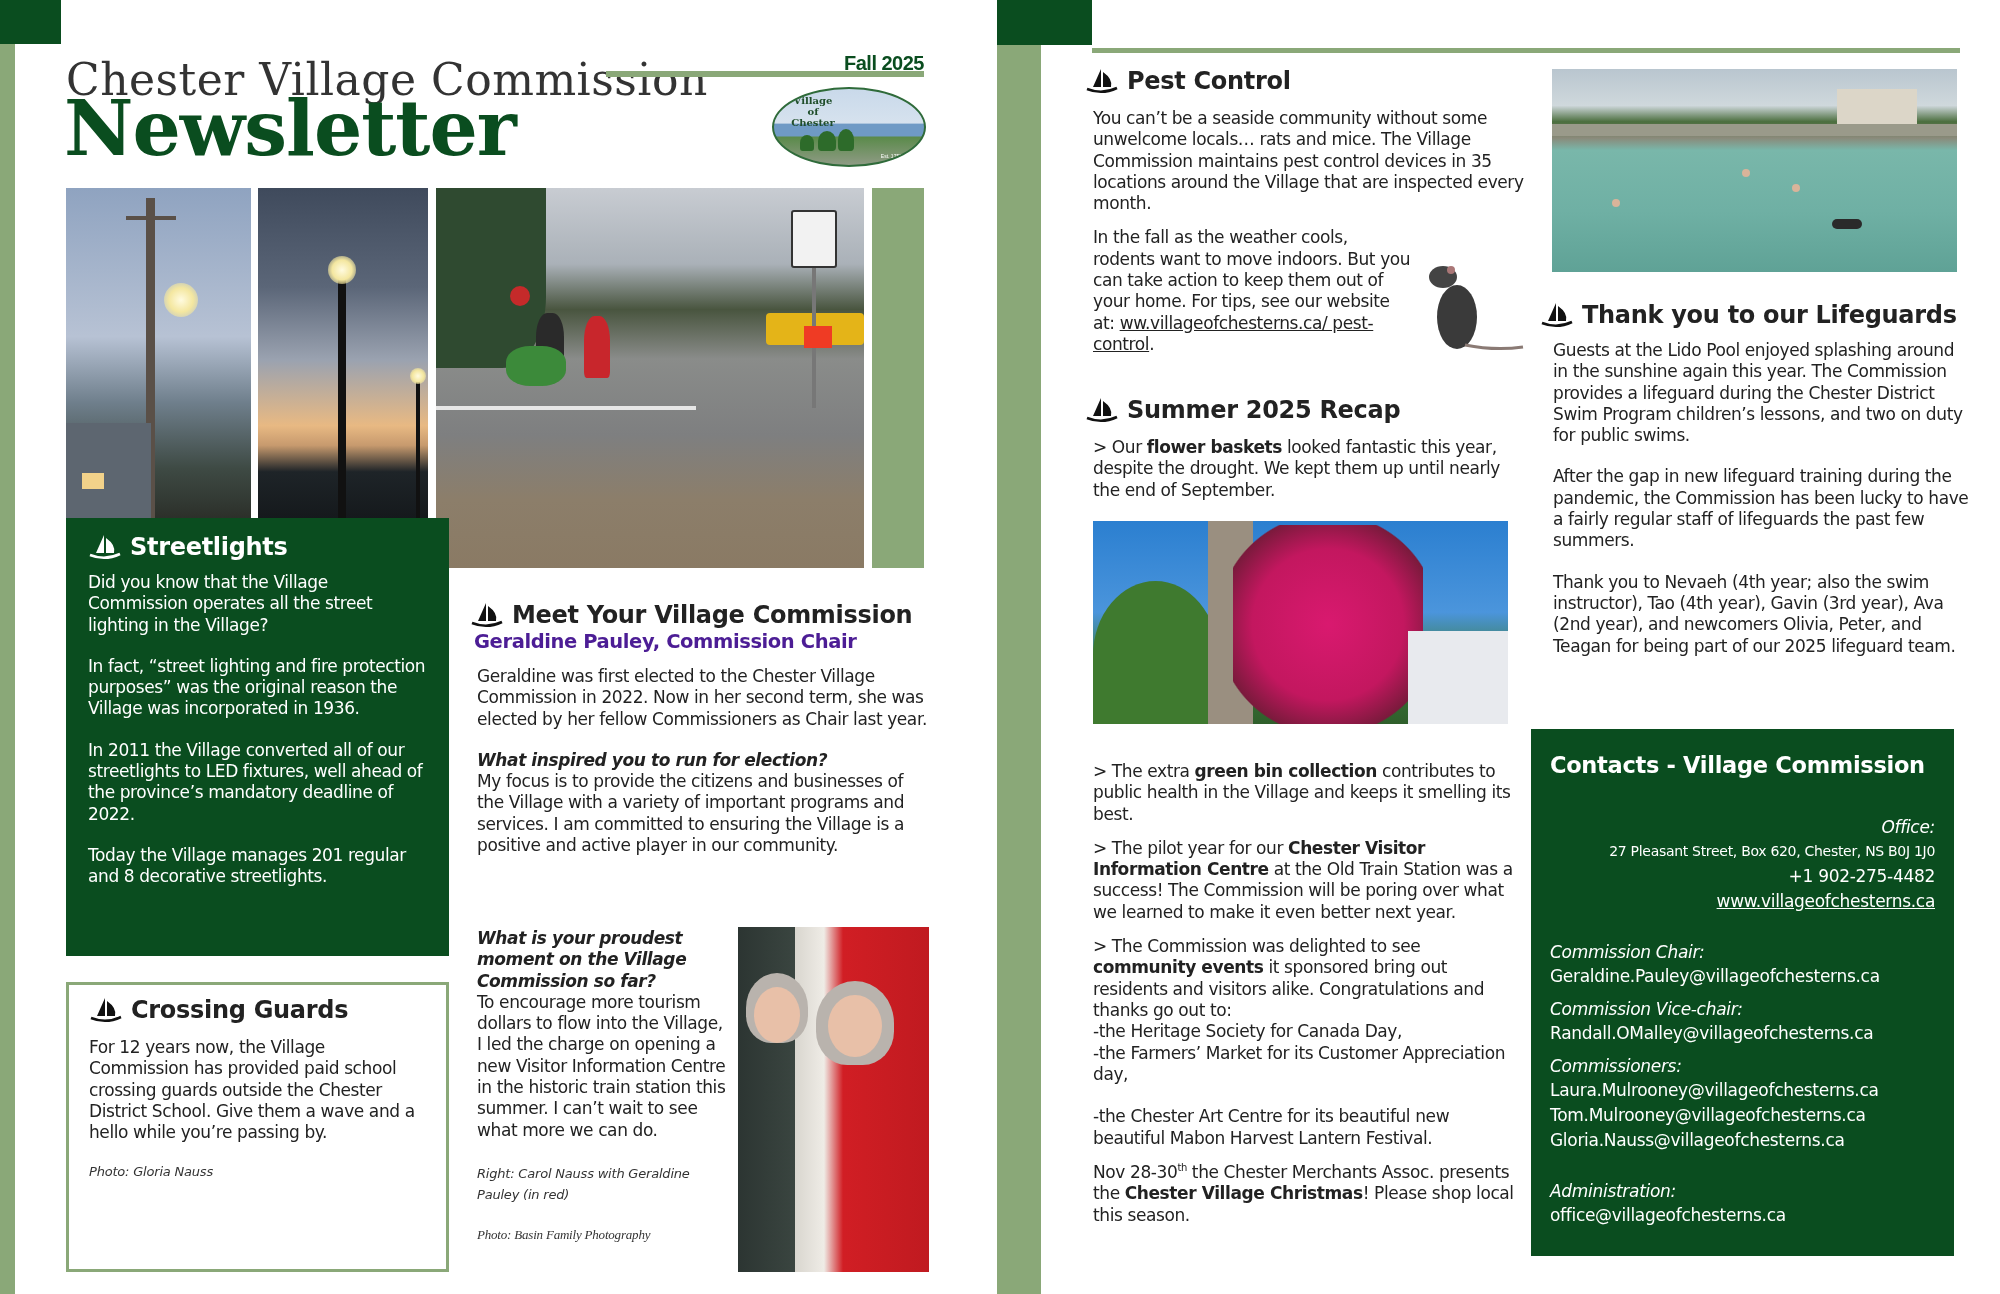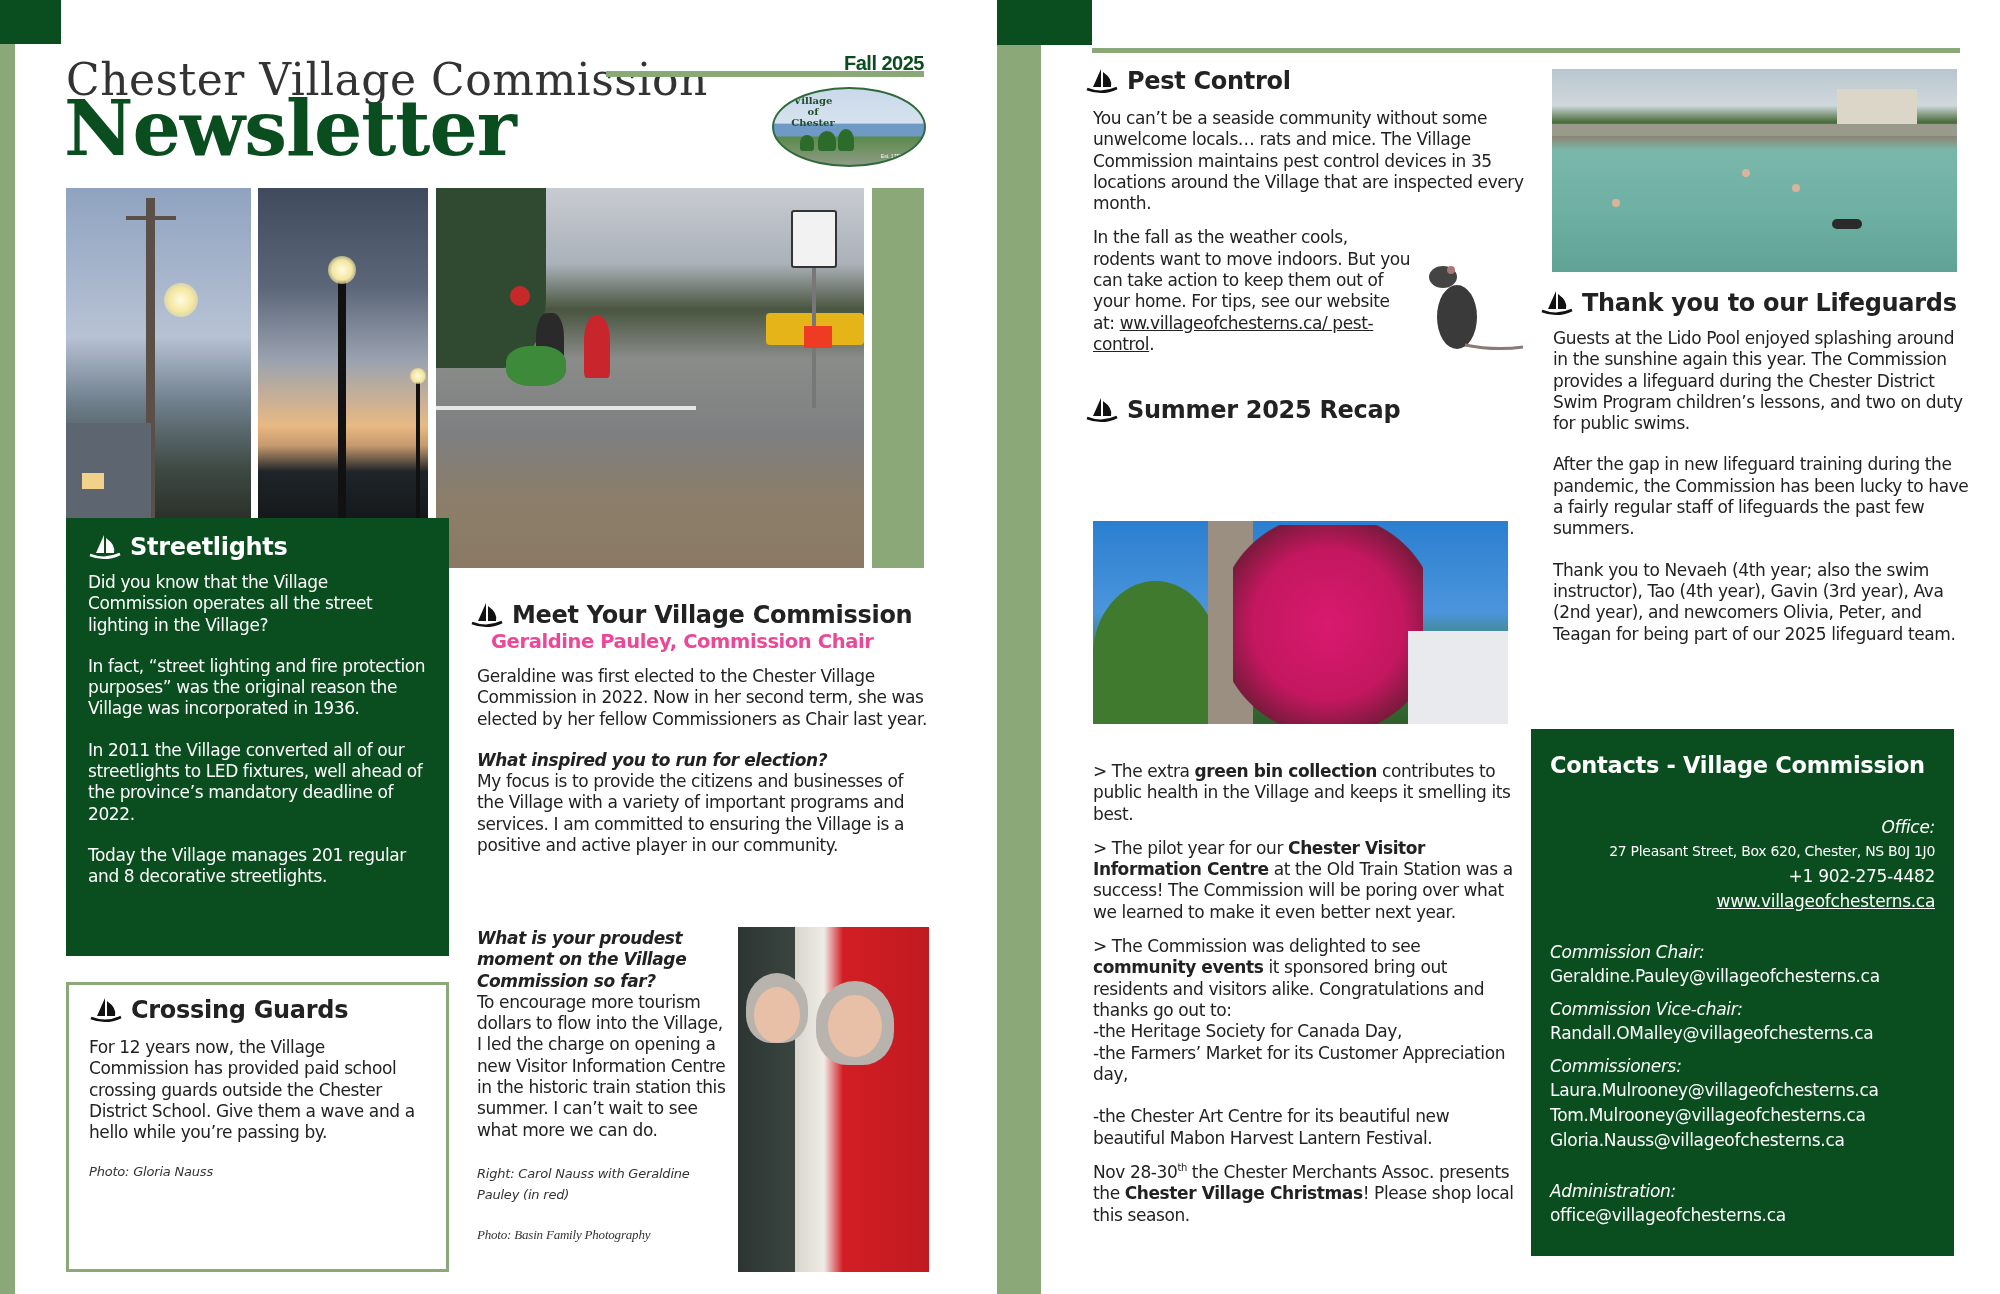--- a/index.html
+++ b/index.html
@@ -39,21 +39,21 @@
   .ship { width: 34px; height: 28px; flex: 0 0 34px; }
   .body-txt { font-family: "DejaVu Sans", sans-serif; font-size: 17px; line-height: 21.3px; letter-spacing: -0.4px; }
   .body-txt p { margin-top: 20px; }
   .body-txt p:first-child { margin-top: 0; }
   .streetlights .body-txt { margin-top: 10px; }
   .crossing .body-txt { margin-top: 12px; }
   .photo-credit { font-style: italic; font-size: 13px; letter-spacing: -0.2px; color: #333; }
 
   
   .meet { left: 470px; top: 600px; width: 460px; }
-  .meet .sub { color: #ec4899; font-weight: bold; font-size: 19.5px; line-height: 24px; letter-spacing: -0.4px; margin-left: 21px; }
+  .meet .sub { color: #4c1d95; font-weight: bold; font-size: 19.5px; line-height: 24px; letter-spacing: -0.4px; margin-left: 4px; }
   .meet .body-txt { margin: 12px 0 0 7px; }
   .q { font-weight: bold; font-style: italic; }
   .meet2 { left: 477px; top: 928px; width: 255px; }
   .portrait { left: 738px; top: 927px; width: 191px; height: 345px;
               background: linear-gradient(90deg, #2c3532 0%, #3a4540 30%, #d9d6cf 30%, #efece6 45%, #d11e24 55%, #c01a20 100%); }
   .portrait .face { border-radius: 50%; background: #e8c0a8; }
   .portrait .hair { border-radius: 50% 50% 40% 40%; background: #b9b3ad; }
 
   
   .r-rule { left: 1092px; top: 48px; width: 868px; height: 5px; background: #8aa878; }
@@ -64,21 +64,21 @@
   .summer .body-txt { margin: 12px 0 0 8px; }
   .flowers { left: 1093px; top: 521px; width: 415px; height: 203px;
              background: linear-gradient(180deg, #2b7fd0 0%, #4b95dc 45%, #3a7a3a 70%, #2f5f2b 100%); overflow: hidden; }
   .summer2 { left: 1093px; top: 748px; width: 430px; }
   .summer2 .body-txt p { margin-top: 13px; }
   sup { font-size: 10px; vertical-align: super; line-height: 0; }
   a.link { color: inherit; text-decoration: underline; }
 
   .pool { left: 1552px; top: 69px; width: 405px; height: 203px;
           background: linear-gradient(180deg, #b9c6cf 0%, #cfd8dc 18%, #4b6e3e 26%, #8a8a7a 34%, #79b7aa 40%, #6fb0a4 70%, #5fa296 100%); overflow: hidden; }
-  .lifeguards { left: 1540px; top: 288px; width: 430px; }
+  .lifeguards { left: 1540px; top: 300px; width: 430px; }
   .lifeguards .body-txt { margin: 10px 0 0 13px; }
   .contacts-box { left: 1531px; top: 729px; width: 423px; height: 527px; background: #0a4d1f; color: #fff; padding: 22px 19px; }
   .contacts-title { font-weight: bold; font-size: 22.5px; letter-spacing: -0.3px; line-height: 28px; }
   .c-group { margin-top: 22px; }
   .c-label { font-style: italic; font-size: 17px; line-height: 24px; letter-spacing: -0.3px; }
   .c-val { font-size: 17px; line-height: 25px; letter-spacing: -0.3px; }
   .c-val.small { font-size: 14px; }
 </style>
 </head>
 <body>
@@ -212,20 +212,23 @@
 </svg>
 
 <section class="abs summer">
   <div class="sec-head">
     <svg class="ship" viewBox="0 0 34 28">
         <path d="M16 2 L16 20 L8 20 Z M18 5 Q28 12 26 20 L18 20 Z" fill="#111"></path>
         <path d="M2 22 Q17 28 32 21" stroke="#111" stroke-width="2.5" fill="none"></path>
       </svg>
     <span>Summer 2025 Recap</span>
   </div>
+  <div class="body-txt">
+    <p><span>&gt; Our </span><b>flower baskets</b><span> looked fantastic this year, despite the drought. We kept them up until nearly the end of September.</span></p>
+  </div>
 </section>
 <div class="abs flowers photo">
   <div class="abs" style="left:0;top:60px;width:125px;height:150px;background:#3f7a2f;border-radius:50% 50% 0 0;"></div>
   <div class="abs" style="left:115px;top:0;width:45px;height:203px;background:#9a8f80;"></div>
   <div class="abs" style="left:140px;top:4px;width:190px;height:199px;background:radial-gradient(circle, #d9196f 0%, #c3175f 55%, #7a1a3c 80%, rgba(0,0,0,0) 81%);"></div>
   <div class="abs" style="left:315px;top:110px;width:100px;height:93px;background:#e8eaee;"></div>
 </div>
 <section class="abs summer2">
   <div class="body-txt">
     <p><span>&gt; The extra </span><b>green bin collection</b><span> contributes to public health in the Village and keeps it smelling its best.</span></p>

